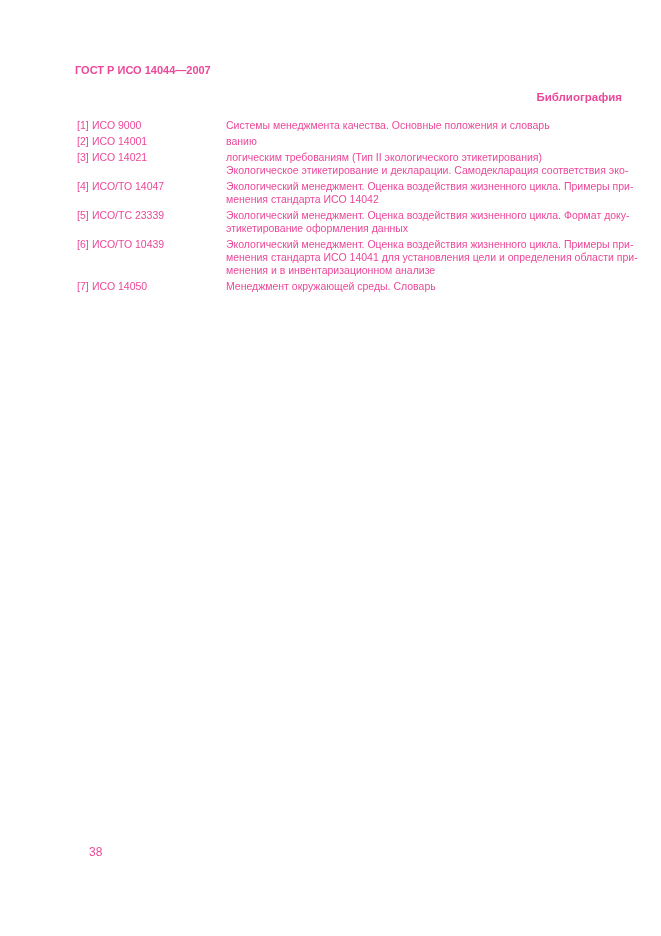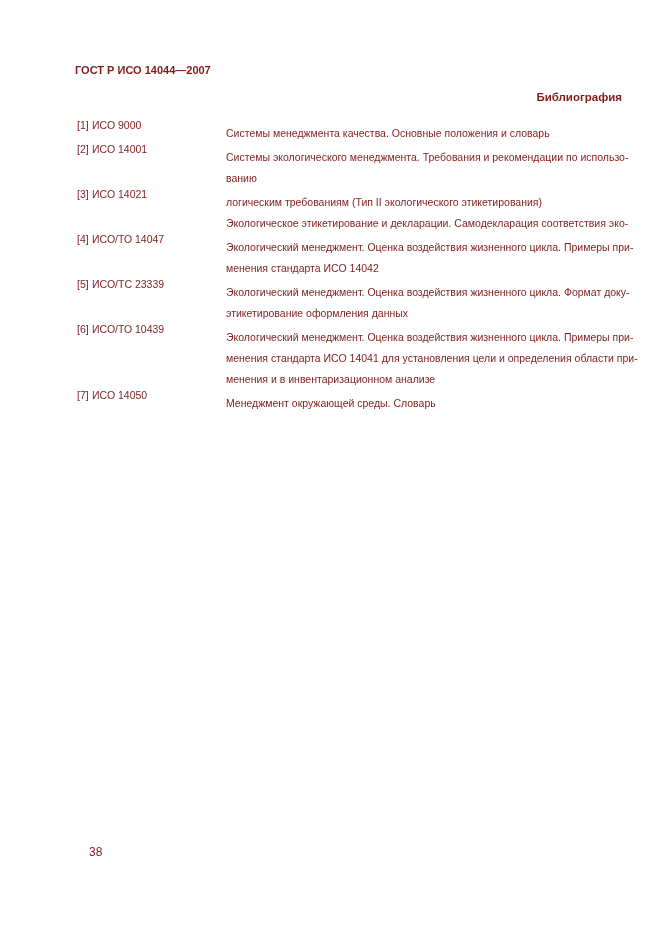--- a/index.html
+++ b/index.html
@@ -5,21 +5,21 @@
   html, body {
     margin: 0;
     padding: 0;
     background: #ffffff;
   }
   .page {
     position: relative;
     width: 661px;
     height: 936px;
     background: #ffffff;
-    color: #7f1d1d;
+    color: #ec4899;
     font-family: "Liberation Sans", "DejaVu Sans", sans-serif;
     overflow: hidden;
   }
   .doc-header {
     position: absolute;
     left: 75px;
     top: 63px;
     font-size: 11px;
     font-weight: bold;
     line-height: 14px;
@@ -57,21 +57,20 @@
     flex: 0 0 134px;
     width: 134px;
     white-space: nowrap;
   }
   .bib-desc {
     flex: 1 1 auto;
     min-width: 0;
   }
   .bib-desc .desc-line {
     white-space: nowrap;
-    margin-top: 8px;
   }
   .page-number {
     position: absolute;
     left: 89px;
     top: 846px;
     font-size: 12px;
     line-height: 13px;
   }
 </style>
 </head>
@@ -89,21 +88,20 @@
     <span class="bib-code">ИСО 9000</span>
     <div class="bib-desc">
           <div class="desc-line">Системы менеджмента качества. Основные положения и словарь</div>
         </div>
   </div>
 
   <div class="bib-entry">
     <span class="bib-ref">[2]</span>
     <span class="bib-code">ИСО 14001</span>
     <div class="bib-desc">
-          <div class="desc-line">Системы экологического менеджмента. Требования и рекомендации по использо-</div>
           <div class="desc-line">ванию</div>
         </div>
   </div>
 
   <div class="bib-entry">
     <span class="bib-ref">[3]</span>
     <span class="bib-code">ИСО 14021</span>
     <div class="bib-desc">
           <div class="desc-line">логическим требованиям (Тип II экологического этикетирования)</div>
           <div class="desc-line">Экологическое этикетирование и декларации. Самодекларация соответствия эко-</div>

